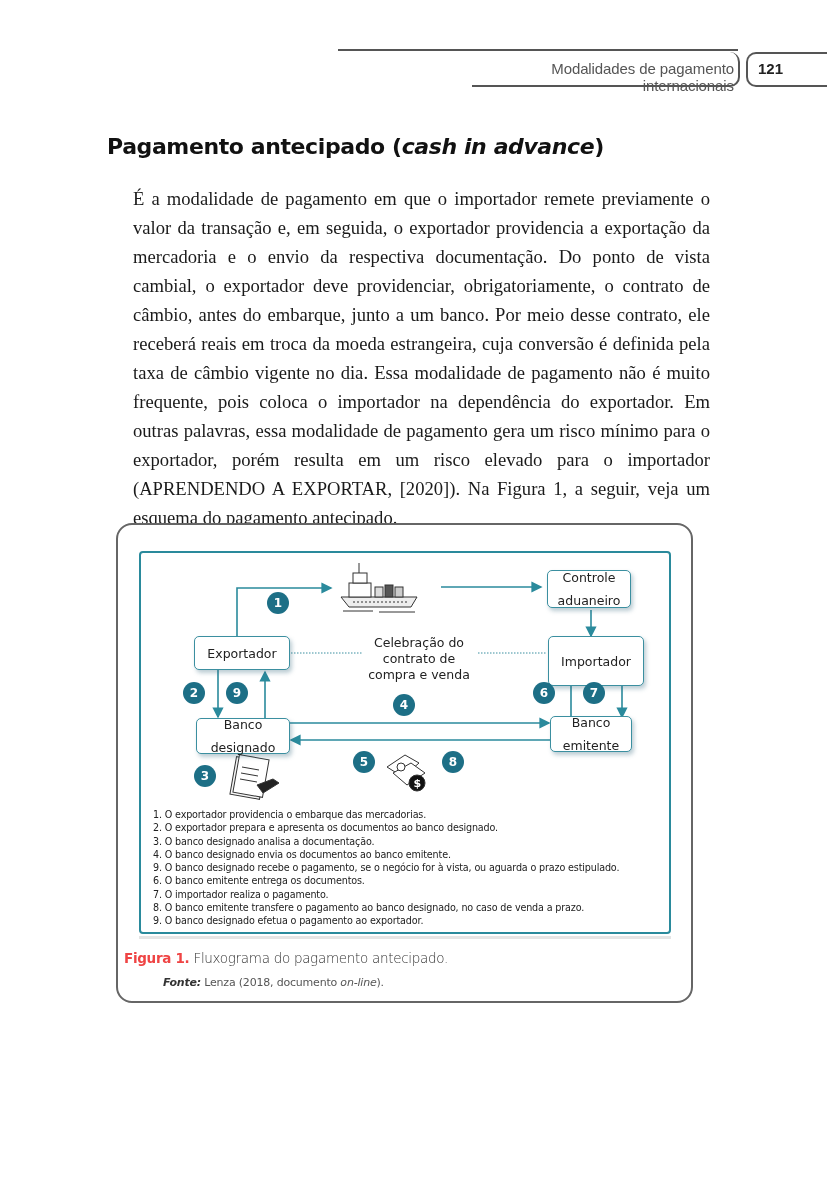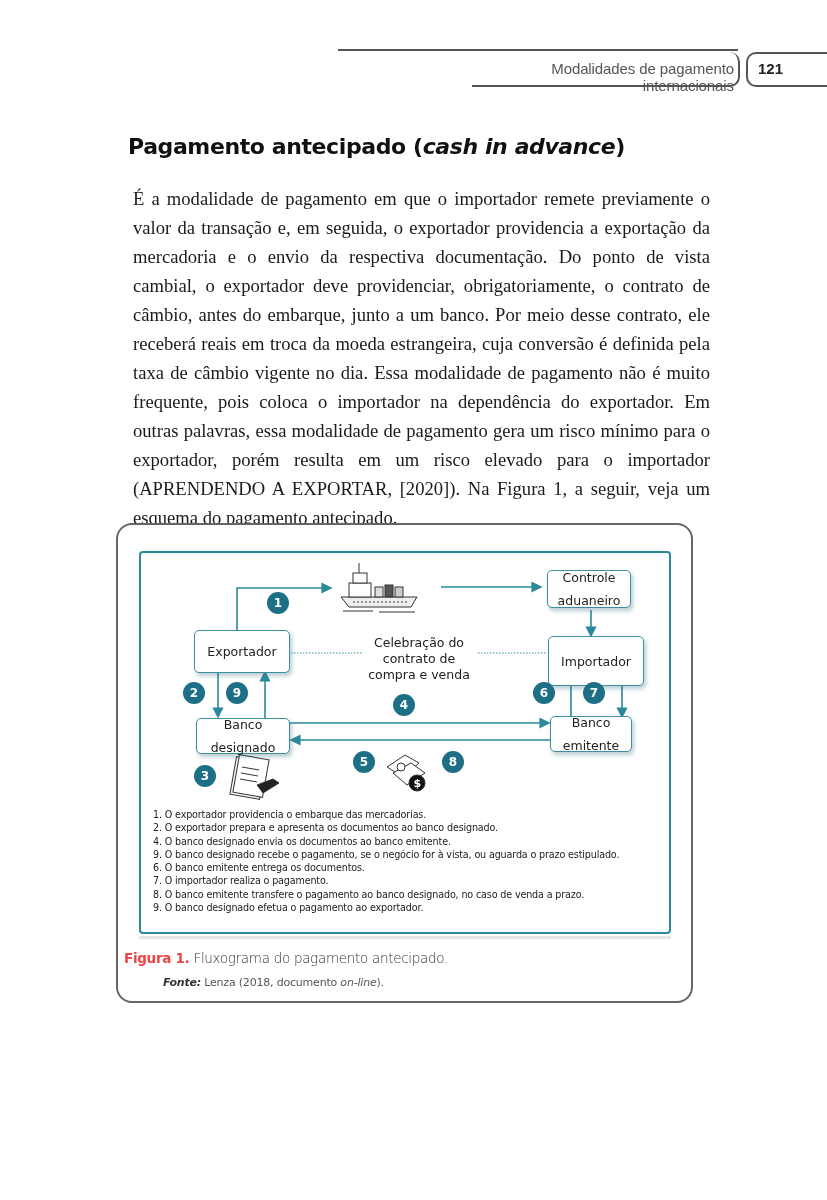--- a/index.html
+++ b/index.html
@@ -11,21 +11,21 @@
     .hdr-box { position: absolute; left: 472px; top: 52px; width: 268px; height: 35px;
       border-right: 2px solid #555; border-bottom: 2px solid #555; border-bottom-right-radius: 10px; border-top-right-radius: 10px; }
     .hdr-title { position: absolute; left: 472px; top: 60px; width: 262px; text-align: right;
       font-family: "Liberation Sans", sans-serif; font-size: 15px; color: #555; font-weight: 300; letter-spacing: -0.1px; }
     .pg-box { position: absolute; left: 746px; top: 52px; width: 90px; height: 35px;
       border: 2px solid #555; border-right: none; border-radius: 10px 0 0 10px; }
     .pg-num { position: absolute; left: 758px; top: 60px; font-family: "Liberation Sans", sans-serif;
       font-size: 15px; font-weight: bold; color: #222; }
 
     
-    .section-title { position: absolute; left: 128px; top: 134px; font-family: "DejaVu Sans", sans-serif;
+    .section-title { position: absolute; left: 107px; top: 134px; font-family: "DejaVu Sans", sans-serif;
       font-size: 22px; font-weight: bold; color: #111; letter-spacing: -0.4px; }
     .section-title .it { font-style: italic; }
 
     
     .body-text { position: absolute; left: 133px; top: 184px; width: 577px;
       font-family: "Liberation Serif", serif; font-size: 18.6px; line-height: 29px;
       text-align: justify; color: #1a1a1a; }
 
     
     .figure { position: absolute; left: 116px; top: 523px; width: 577px; height: 480px;
@@ -126,21 +126,21 @@
 
       <g transform="translate(244,200)" stroke="#333" stroke-width="1" fill="#fff">
         <path d="M2,14 L20,2 L34,10 L18,24 Z"></path>
         <path d="M8,20 L26,10 L40,20 L22,32 Z"></path>
         <circle cx="16" cy="14" r="4"></circle>
         <circle cx="32" cy="30" r="8" fill="#111"></circle>
         <text x="28.5" y="34" font-family="DejaVu Sans, sans-serif" font-size="11" font-weight="bold" fill="#fff" stroke="none">$</text>
       </g>
     </svg>
 
-    <div class="node" style="left:53px;top:77px;width:96px;height:43px;">
+    <div class="node" style="left:53px;top:83px;width:96px;height:34px;">
       <span>Exportador</span>
     </div>
     <div class="node" style="left:407px;top:83px;width:96px;height:50px;">
       <span>Importador</span>
     </div>
     <div class="node" style="left:406px;top:17px;width:84px;height:38px;flex-direction:column;">
       <span>Controle</span>
       <span>aduaneiro</span>
     </div>
     <div class="node" style="left:55px;top:165px;width:94px;height:36px;flex-direction:column;">
@@ -164,20 +164,21 @@
     <div class="badge" style="left:252px;top:141px;">4</div>
     <div class="badge" style="left:212px;top:198px;">5</div>
     <div class="badge" style="left:392px;top:129px;">6</div>
     <div class="badge" style="left:442px;top:129px;">7</div>
     <div class="badge" style="left:301px;top:198px;">8</div>
     <div class="badge" style="left:85px;top:129px;">9</div>
 
     <div class="steps">
       <div>1. O exportador providencia o embarque das mercadorias.</div>
       <div>2. O exportador prepara e apresenta os documentos ao banco designado.</div>
+      <div>3. O banco designado analisa a documentação.</div>
       <div>4. O banco designado envia os documentos ao banco emitente.</div>
       <div>9. O banco designado recebe o pagamento, se o negócio for à vista, ou aguarda o prazo estipulado.</div>
       <div>6. O banco emitente entrega os documentos.</div>
       <div>7. O importador realiza o pagamento.</div>
       <div>8. O banco emitente transfere o pagamento ao banco designado, no caso de venda a prazo.</div>
       <div>9. O banco designado efetua o pagamento ao exportador.</div>
     </div>
   </div>
   <div class="diagram-shadow"></div>
 

